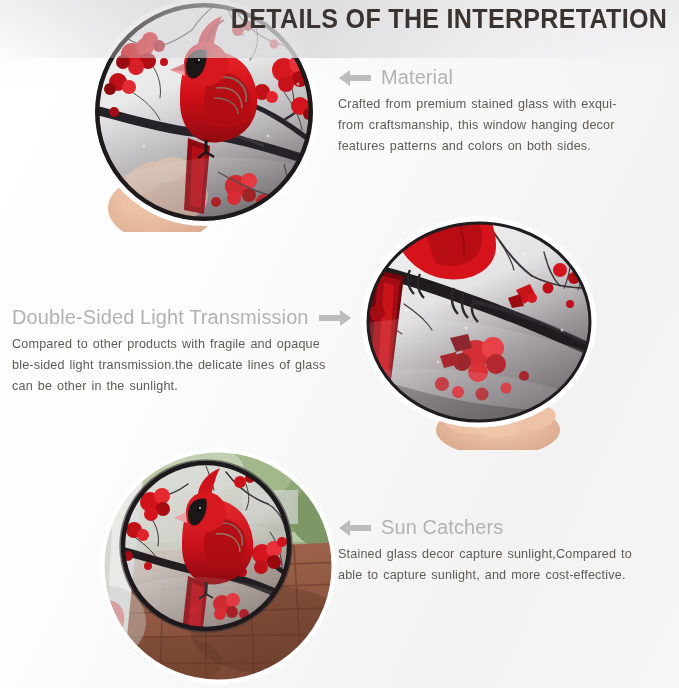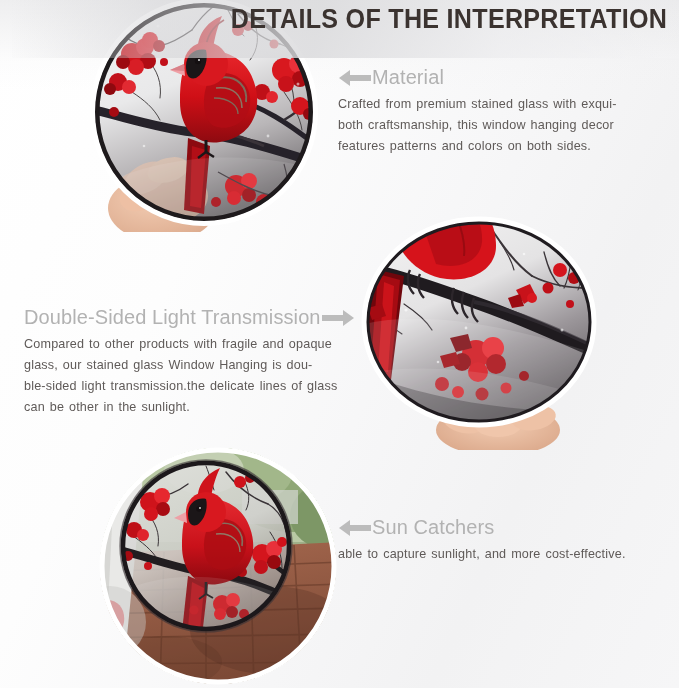--- a/index.html
+++ b/index.html
@@ -34,34 +34,34 @@
     position:absolute;right:24px;top:4px;
     font-size:27px;letter-spacing:.3px;
     font-weight:700;
     color:#3b3330;
     font-family:"Liberation Sans", sans-serif;
     transform:scaleX(.93);transform-origin:right center;
     white-space:nowrap;
   }
   
   .block{position:absolute;z-index:5;}
-  .head-row{display:flex;align-items:center;margin-bottom:5px;}
+  .head-row{display:flex;align-items:center;gap:9px;margin-bottom:5px;}
   .sec-title{
     font-size:20px;color:#b2b2b2;font-weight:400;letter-spacing:.1px;
     white-space:nowrap;
   }
   .arrow{flex:0 0 auto;display:block;}
   .body-txt{
     font-size:12.6px;line-height:21px;color:#5f5a58;
     letter-spacing:.18px;word-spacing:1.2px;
   }
   .body-txt div{white-space:nowrap;}
 
   #block-material{left:338px;top:66px;width:334px;}
-  #block-transmission{left:24px;top:306px;width:330px;}
+  #block-transmission{left:12px;top:306px;width:330px;}
   #block-suncatcher{left:338px;top:516px;width:338px;}
 
   
   .photo{position:absolute;overflow:hidden;z-index:4;}
   .photo svg{display:block;}
 
   #photo-hand{left:88px;top:-4px;width:232px;height:236px;}
   #photo-light{left:348px;top:212px;width:262px;height:238px;}
   #photo-window{left:94px;top:446px;width:248px;height:240px;}
 </style>
@@ -509,43 +509,43 @@
 
 <div class="block" id="block-material">
   <div class="head-row">
     <svg class="arrow" width="34" height="20" viewBox="0 0 34 20">
       <path d="M12 2 L12 7 L33 7 L33 13 L12 13 L12 18 L1 10 Z" fill="#bcbcbc"></path>
     </svg>
     <div class="sec-title">Material</div>
   </div>
   <div class="body-txt">
     <div> Crafted from premium stained glass with exqui-</div>
-    <div>both craftsmanship, this window hanging decor</div>
+    <div>from craftsmanship, this window hanging decor</div>
     <div>features patterns and colors on both sides.</div>
   </div>
 </div>
 
 <div class="block" id="block-transmission">
   <div class="head-row">
     <div class="sec-title">Double-Sided Light Transmission</div>
     <svg class="arrow" width="34" height="20" viewBox="0 0 34 20">
       <path d="M22 2 L22 7 L1 7 L1 13 L22 13 L22 18 L33 10 Z" fill="#bcbcbc"></path>
     </svg>
   </div>
   <div class="body-txt">
     <div>Compared to other products with fragile and opaque</div>
-    <div>glass, our  stained glass Window Hanging is dou-</div>
     <div>ble-sided light transmission.the delicate lines of glass</div>
     <div>can be other in the sunlight.</div>
   </div>
 </div>
 
 <div class="block" id="block-suncatcher">
   <div class="head-row">
     <svg class="arrow" width="34" height="20" viewBox="0 0 34 20">
       <path d="M12 2 L12 7 L33 7 L33 13 L12 13 L12 18 L1 10 Z" fill="#bcbcbc"></path>
     </svg>
     <div class="sec-title">Sun Catchers</div>
   </div>
   <div class="body-txt">
+    <div>Stained glass decor capture sunlight,Compared to</div>
     <div>able to capture sunlight, and more cost-effective.</div>
   </div>
 </div>
 
 </body></html>

